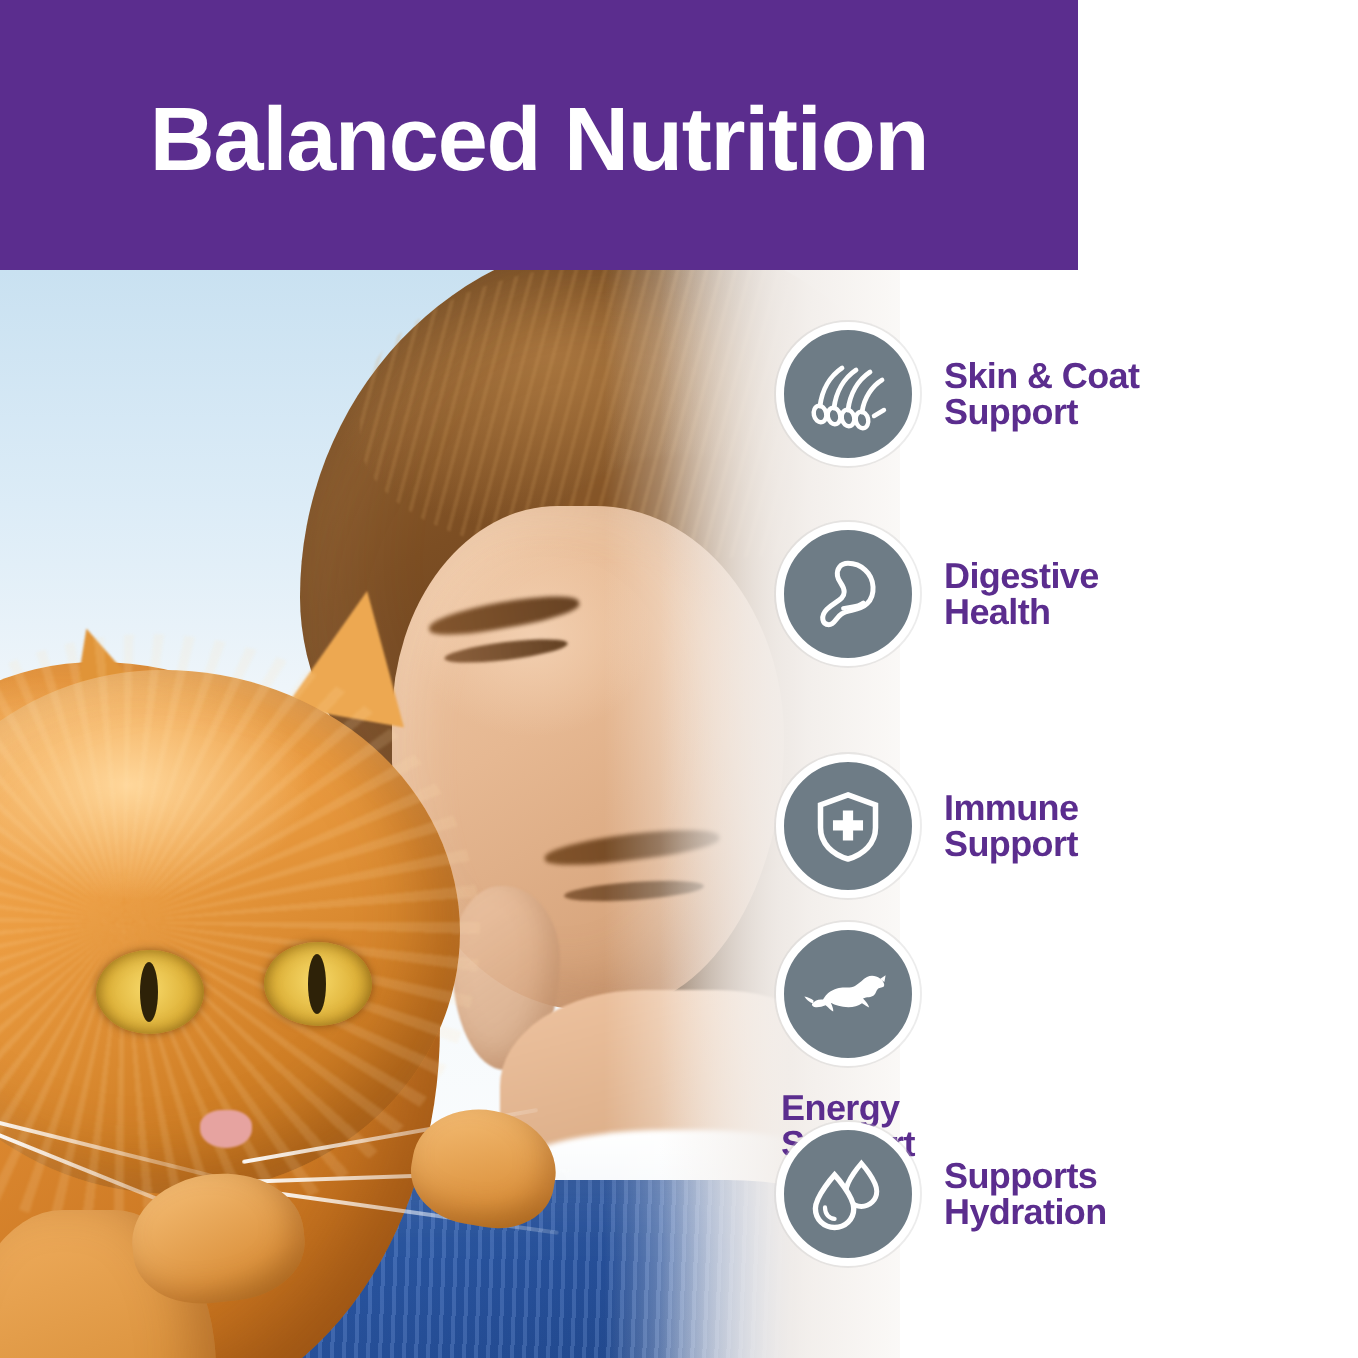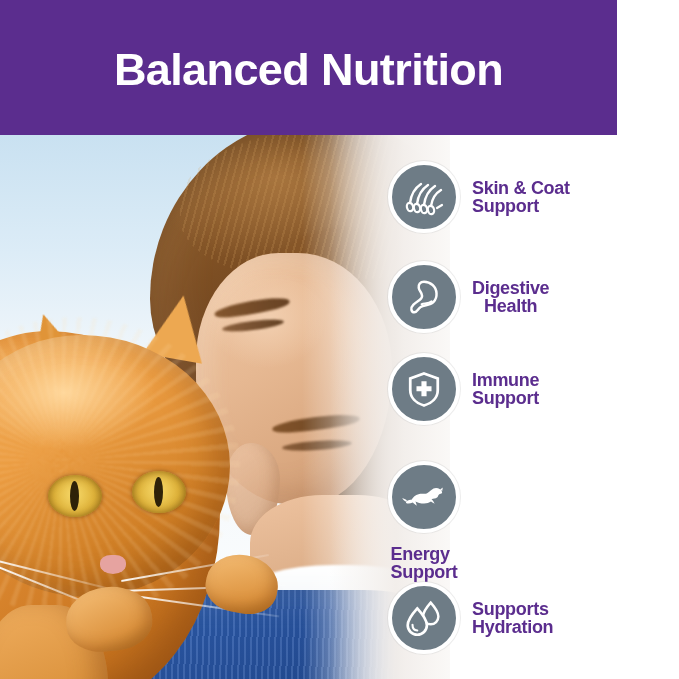--- a/index.html
+++ b/index.html
@@ -5,21 +5,21 @@
   html,body{margin:0;padding:0;}
   body{
     width:679px;height:679px;overflow:hidden;
     font-family:"Liberation Sans", sans-serif;
     background:#ffffff;
   }
   .banner{position:relative;width:679px;height:679px;overflow:hidden;background:#ffffff;}
 
   
   .header{
-    position:absolute;left:0;top:0;width:617px;height:135px;
+    position:absolute;left:0;top:0;width:539px;height:135px;
     background:#5B2D8E;
     display:flex;flex-direction:column;align-items:center;justify-content:center;
     box-sizing:border-box;padding-top:4px;
   }
   .header-title{
     color:#ffffff;font-size:45px;font-weight:bold;line-height:1.02;
     letter-spacing:-0.6px;white-space:nowrap;margin:0;
   }
   .header-subtitle{
     color:#ffffff;font-size:27px;font-weight:bold;line-height:1.05;
@@ -285,32 +285,32 @@
               <ellipse cx="24" cy="36" rx="3.1" ry="4.2" transform="rotate(-12 24 36)"></ellipse>
               <ellipse cx="31" cy="37" rx="3.1" ry="4.2" transform="rotate(-12 31 37)"></ellipse>
             </g>
             <path d="M37 35 L42 32" stroke="#ffffff" stroke-width="2.2" stroke-linecap="round"></path>
           </svg>
         </div>
         <div class="benefit-label">Skin &amp; Coat
 Support</div>
       </div>
 
-      <div class="benefit" style="top:126px;text-align:center;">
+      <div class="benefit" style="top:126px;">
         <div class="icon-circle">
           <svg width="46" height="46" viewBox="0 0 48 48" aria-hidden="true">
             <path d="M24 8 C20 8 18 11 18.5 14.5 C19 18 22 19 22 23 C22 27 17 28 13 32 C9.5 35.5 10.5 40 14 40 C17 40 17.5 36.5 20.5 34.5 C24 32 30 33 34 29 C38.5 24.5 38 16 33 11.5 C30.5 9.2 27.5 8 24 8 Z" fill="none" stroke="#ffffff" stroke-width="2.6" stroke-linejoin="round" stroke-linecap="round"></path>
             <path d="M21.5 31.5 C25 30.5 29 31 32 28.5" fill="none" stroke="#ffffff" stroke-width="2.2" stroke-linecap="round"></path>
           </svg>
         </div>
         <div class="benefit-label">Digestive
 Health</div>
       </div>
 
-      <div class="benefit" style="top:218px;">
+      <div class="benefit" style="top:242px;">
         <div class="icon-circle">
           <svg width="44" height="44" viewBox="0 0 48 48" aria-hidden="true">
             <path d="M24 7 L39 12.5 V25 C39 33.5 32.5 39.5 24 42 C15.5 39.5 9 33.5 9 25 V12.5 Z" fill="none" stroke="#ffffff" stroke-width="3"></path>
             <path d="M21.2 15.5 h5.6 v5.4 h5.4 v5.6 h-5.4 v5.4 h-5.6 v-5.4 h-5.4 v-5.6 h5.4 Z" fill="#ffffff"></path>
           </svg>
         </div>
         <div class="benefit-label">Immune
 Support</div>
       </div>
 
@@ -319,21 +319,21 @@
           <svg width="48" height="48" viewBox="0 0 48 48" aria-hidden="true">
             <path d="M6 29 C7 27.5 9 26.5 11.5 26.8 C13 24 15.5 22 18.5 21.2 C22 20.2 25 21.5 27.5 20 C30 18.5 31.5 16.5 33.5 15.5 C35.5 14.5 38 14.8 40 16.2 C41.5 17.3 42.5 19 42 20 C41.5 21 40 20.6 39 21.4 C38 22.2 38.2 23.6 37 24.6 C35.5 25.8 33.5 25.4 31.5 26.2 C33 27.6 34.2 29.2 34.6 30.8 C33.6 30.4 32.4 29.4 31 28.6 C29.2 29.8 26.8 30.6 24.2 30.6 C20.5 30.6 17.5 29.6 15.4 28.4 C16.2 30.2 16.8 31.8 16.6 32.8 C15.6 32.2 14.2 30.8 12.8 29.6 C11 30.4 9 30.8 7.2 30.5 C6.4 30.3 5.8 29.7 6 29 Z" fill="#ffffff"></path>
             <path d="M40 16.5 L42.8 14.6 L42.2 18 Z" fill="#ffffff"></path>
             <path d="M6.5 28.8 C4.5 28 3 26.6 2.2 25.2 C3.8 25.4 5.4 26.2 6.8 27.2 Z" fill="#ffffff"></path>
           </svg>
         </div>
         <div class="benefit-label">Energy
 Support</div>
       </div>
 
-      <div class="benefit" style="top:426px;margin-top:21px;">
+      <div class="benefit" style="top:426px;">
         <div class="icon-circle">
           <svg width="46" height="46" viewBox="0 0 48 48" aria-hidden="true">
             <path d="M31 8 C31 8 39 17 39 22.5 C39 27 35.4 30.5 31 30.5 C26.6 30.5 23 27 23 22.5 C23 17 31 8 31 8 Z" fill="none" stroke="#ffffff" stroke-width="2.6"></path>
             <path d="M17 14 C17 14 27 25 27 31.6 C27 37.3 22.5 41.5 17 41.5 C11.5 41.5 7 37.3 7 31.6 C7 25 17 14 17 14 Z" fill="#6E7C86" stroke="#ffffff" stroke-width="2.8"></path>
             <path d="M12 31 C12 34.6 14.2 36.8 17 37" fill="none" stroke="#ffffff" stroke-width="2.2" stroke-linecap="round"></path>
           </svg>
         </div>
         <div class="benefit-label">Supports
 Hydration</div>
       </div>

